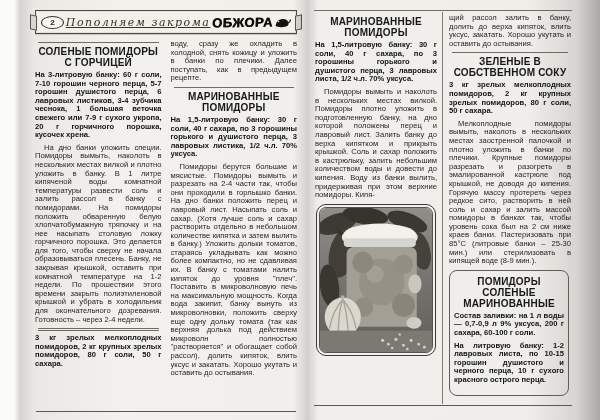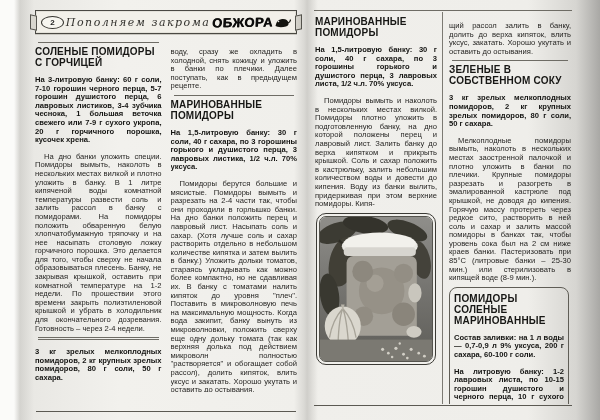--- a/index.html
+++ b/index.html
@@ -38,40 +38,40 @@
   .tail-l { left:-6px; transform:skewY(12deg); }
   .tail-r { right:-6px; transform:skewY(-12deg); }
   .oval-badge {
     width:23px; height:13px; border:1px solid #35342f; border-radius:50%;
     background:#f7f6f0; display:flex; align-items:center; justify-content:center;
     font-size:8px; font-weight:bold; color:#222; flex:0 0 auto;
   }
   .banner-title {
     flex:1; text-align:center;
     font-family:"DejaVu Serif", serif; font-style:italic;
-    font-size:11px; letter-spacing:1.5px; color:#33322e;
+    font-size:11px; letter-spacing:1.5px; color:#33322e;text-decoration:underline;
   }
   .logo-wrap { display:flex; align-items:center; gap:1px; }
   .logo-text {
     font-weight:900; font-size:13px; letter-spacing:.5px; color:#0d0d0c;
     transform:skewX(-4deg) rotate(-1deg); text-shadow:.6px 0 #0d0d0c;
   }
 
   
   .cols { display:flex; gap:9px; padding:6px 3px 0 1px; height:358px; overflow:hidden; }
   .col { flex:1; overflow:hidden; min-width:0; }
   .rule { border-top:1px solid #6e6c65; margin:2px 3px 3px; }
   .rule.dbl { border-bottom:1px solid #6e6c65; height:3px; }
   .rtitle {
-    margin:2px 0 3px; font-size:10px; line-height:11px;
+    margin:2px 0 3px; text-align:center; font-size:10px; line-height:11px;
     font-weight:bold; color:#171715; letter-spacing:.2px;
   }
   .rsub { text-align:center; font-size:7.5px; margin:-1px 0 3px; color:#26251f; }
   .p {
-    margin:8px 0 4px; font-size:7.6px; line-height:8.6px;
+    margin:0 0 4px; font-size:7.6px; line-height:8.6px;
     text-align:justify; color:#201f1d;
   }
   .ing { font-weight:bold; color:#141412; }
   .ind { text-indent:9px; }
   .bottom-rule { position:absolute; bottom:0; left:2px; right:4px; border-top:1px solid #5b5952; }
 
   
   .rp-top-rule { position:absolute; top:4px; left:2px; right:4px; border-top:1px solid #6e6c65; }
   .rp-cols { position:absolute; top:6px; bottom:10px; left:2px; right:4px; display:flex; overflow:hidden; }
   .rp-col1 { width:128px; padding:2px 5px 0 1px; overflow:hidden; }

